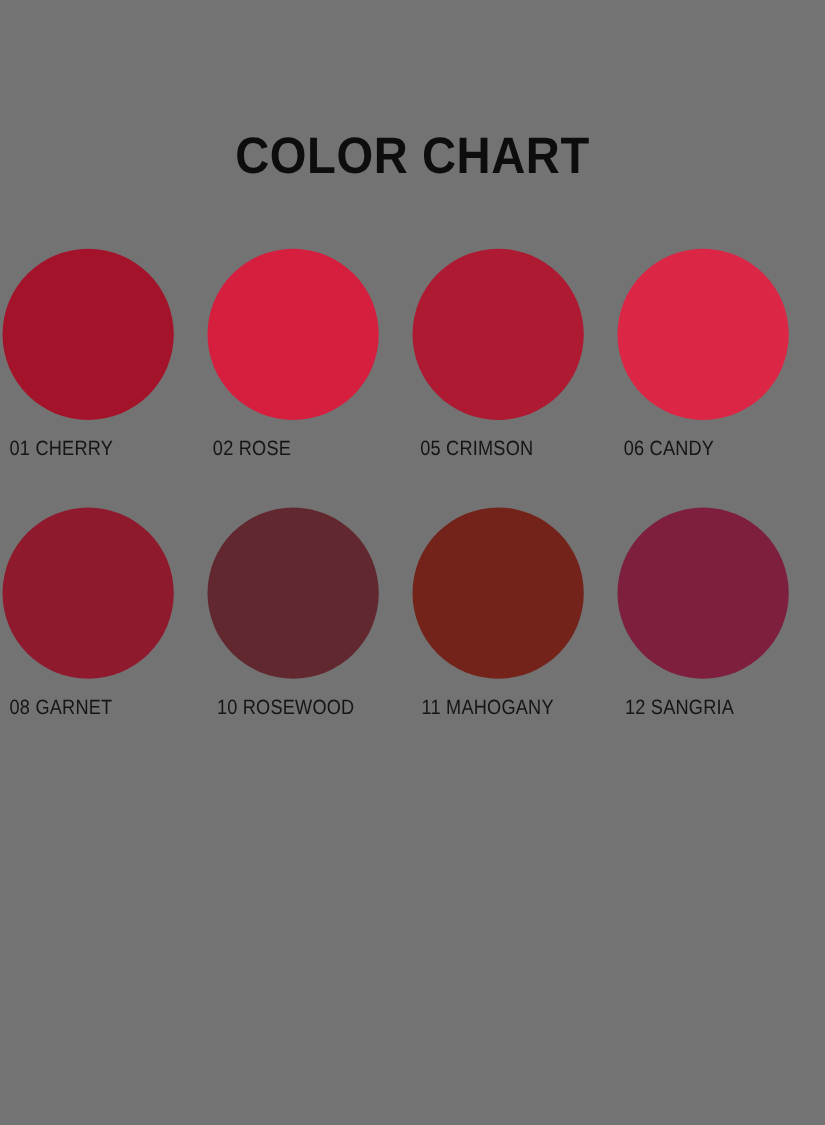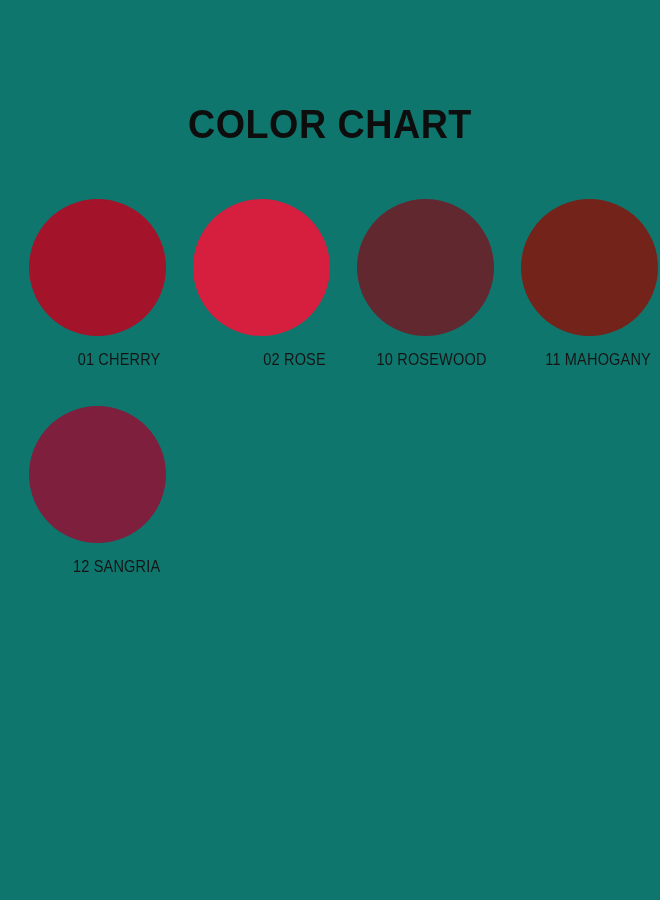--- a/index.html
+++ b/index.html
@@ -13,21 +13,21 @@
     font-family: "Liberation Sans", sans-serif;
     overflow: hidden;
   }
   .chart-page {
     position: relative;
     width: 660px;
     height: 900px;
     box-sizing: border-box;
     display: flex;
     flex-direction: column;
-    background: #0f766e;
+    background: #737373;
   }
   .chart-title {
     text-align: center;
     font-family: "Liberation Sans", sans-serif;
     font-weight: bold;
     font-size: 41px;
     letter-spacing: 0.5px;
     color: #0d0d0d;
     margin: 0;
     padding-top: 104px;
@@ -40,21 +40,21 @@
     display: grid;
     grid-template-columns: repeat(4, 1fr);
     grid-auto-rows: 207px;
     column-gap: 0px;
     row-gap: 0px;
     padding: 0 2px;
   }
   .swatch-cell {
     display: flex;
     flex-direction: column;
-    align-items: flex-end;
+    align-items: flex-start;
     justify-content: flex-start;
   }
   .swatch-dot {
     width: 137px;
     height: 137px;
     border-radius: 50%;
     flex: 0 0 auto;
   }
   .swatch-label {
     margin-top: 14px;
@@ -82,23 +82,35 @@
       <div class="swatch-label">01 CHERRY</div>
     </div>
 
     <div class="swatch-cell">
       <div class="swatch-dot" style="background-color: rgb(214, 30, 63);"></div>
       <div class="swatch-label">02 ROSE</div>
     </div>
 
 
 
+    <div class="swatch-cell">
+      <div class="swatch-dot" style="background-color: rgb(173, 26, 49);"></div>
+      <div class="swatch-label">05 CRIMSON</div>
+    </div>
+
+    <div class="swatch-cell">
+      <div class="swatch-dot" style="background-color: rgb(220, 38, 70);"></div>
+      <div class="swatch-label">06 CANDY</div>
+    </div>
 
 
-
+    <div class="swatch-cell">
+      <div class="swatch-dot" style="background-color: rgb(143, 26, 46);"></div>
+      <div class="swatch-label">08 GARNET</div>
+    </div>
 
 
     <div class="swatch-cell">
       <div class="swatch-dot" style="background-color: rgb(97, 40, 48);"></div>
       <div class="swatch-label">10 ROSEWOOD</div>
     </div>
 
     <div class="swatch-cell">
       <div class="swatch-dot" style="background-color: rgb(115, 35, 26);"></div>
       <div class="swatch-label">11 MAHOGANY</div>

